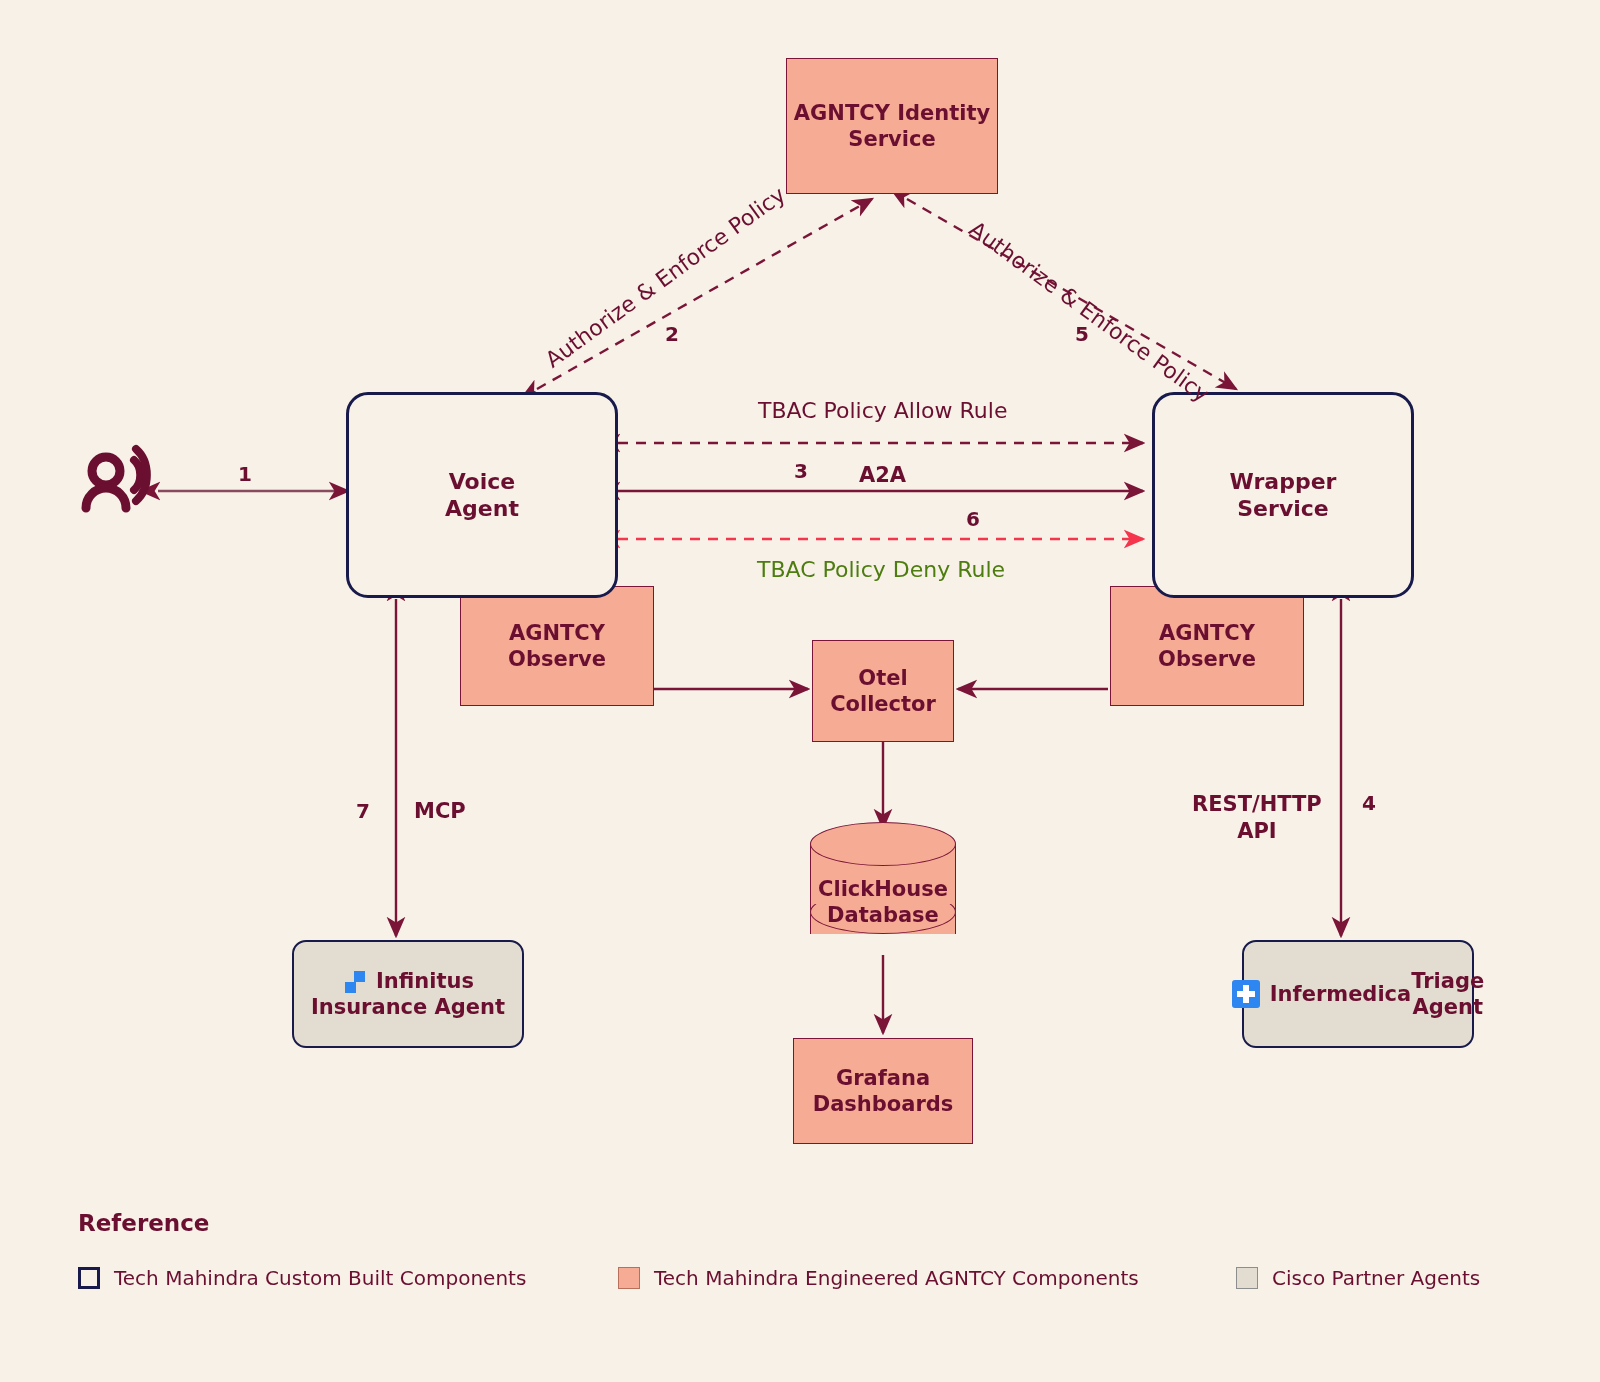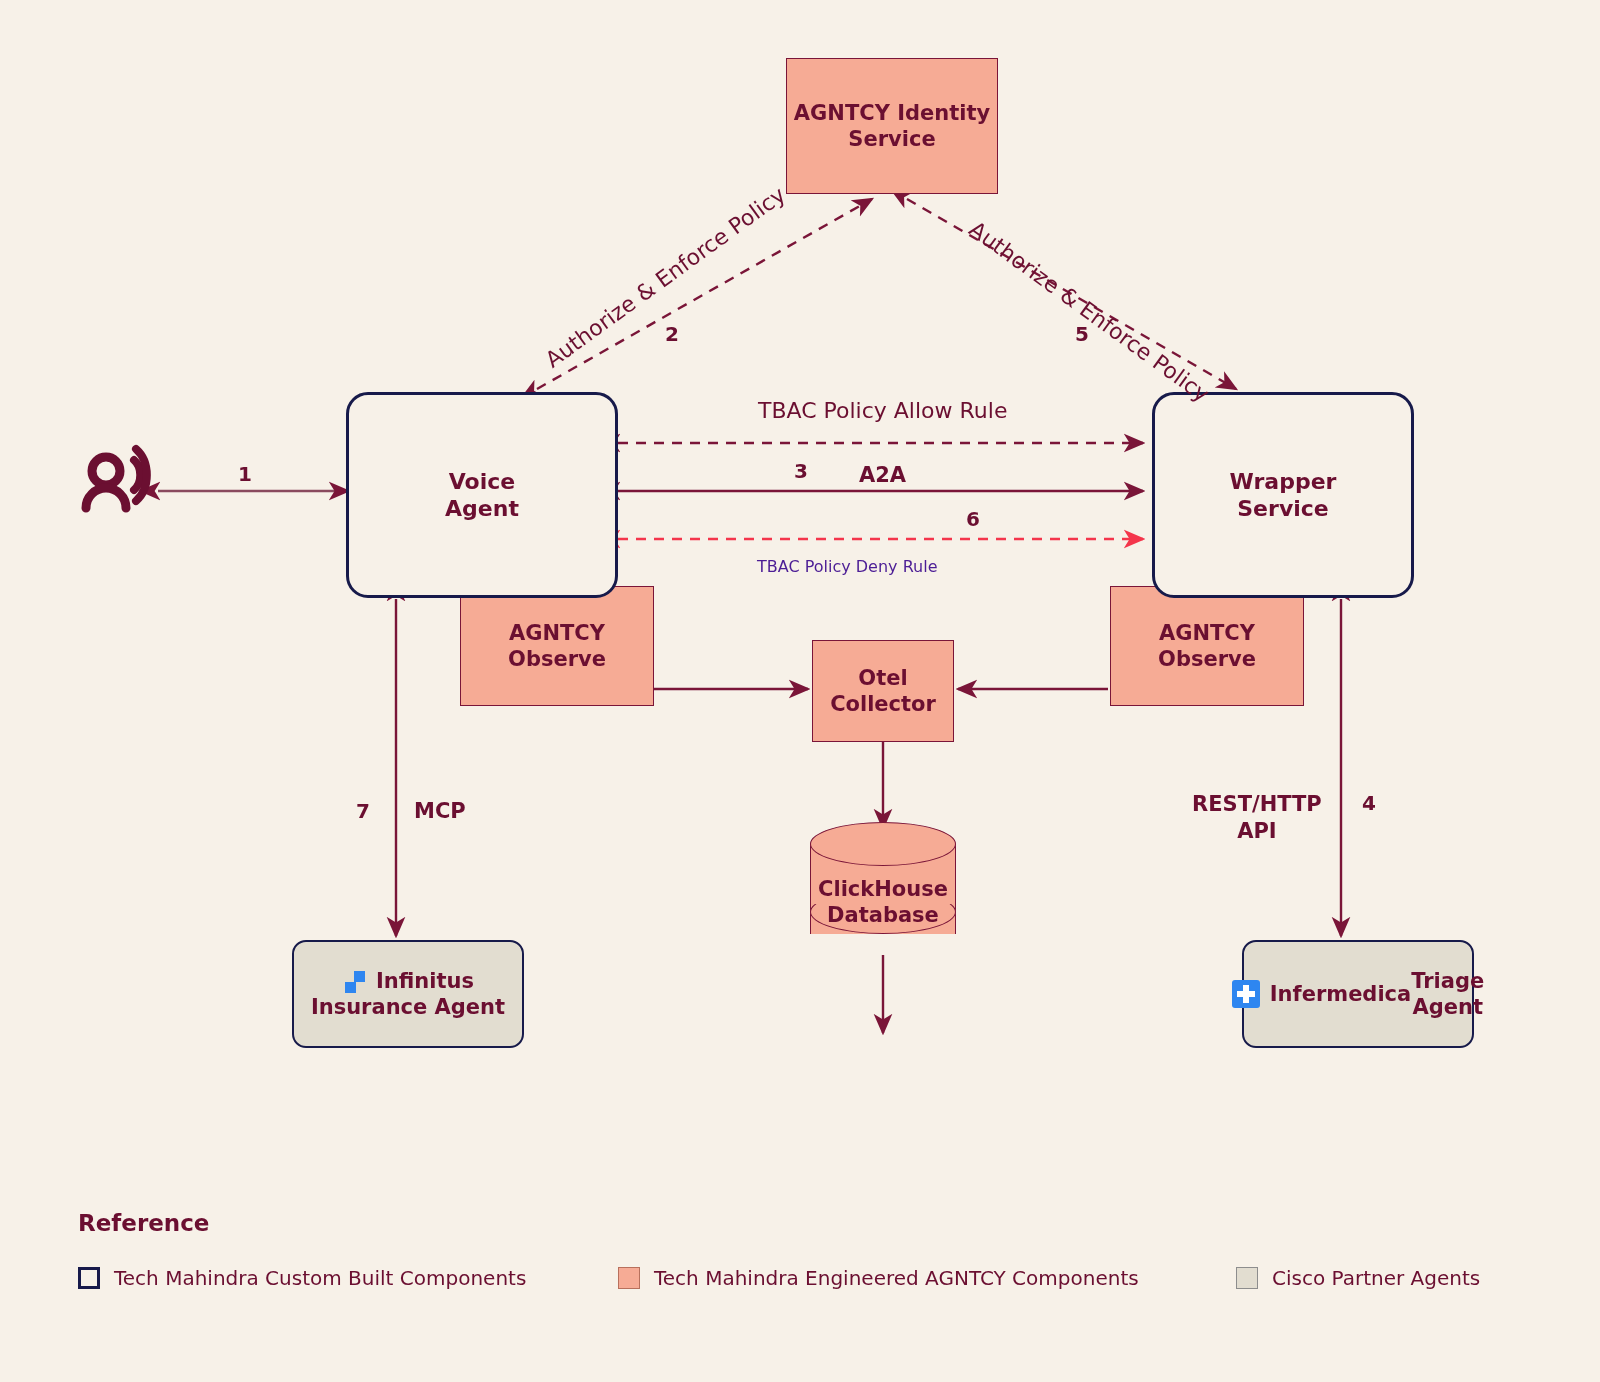--- a/index.html
+++ b/index.html
@@ -90,21 +90,21 @@
   }
 
   
   .elabel {
     position: absolute;
     color: #6b0f31;
     white-space: nowrap;
   }
   .elabel.plain { font-size: 22px; font-weight: normal; }
   .elabel.bold  { font-size: 21px; font-weight: bold; }
-  .elabel.deny  { color: #4c1d95; font-size: 16px; font-weight: normal; }
+  .elabel.deny  { color: #4d7c0f; font-size: 22px; font-weight: normal; }
   .elabel.num   { font-size: 20px; font-weight: bold; }
 
   .rot-left  { transform: rotate(-36deg); transform-origin: left center; }
   .rot-right { transform: rotate(36deg);  transform-origin: left center; }
 
   
   .logo-wrap {
     position: absolute;
     display: block;
   }
@@ -263,20 +263,24 @@
 
   <div class="cylinder" style="left:810px; top:822px; width:146px; height:134px;">
     <div class="cyl-body" style="top:22px; height:90px;"></div>
     <div class="cyl-bottom" style="top:68px;"></div>
     <div class="cyl-body" style="top:22px; height:60px; border-top:none; border-bottom:none;"></div>
     <div class="cyl-top" style="top:0px;"></div>
     <div class="cyl-text" style="top:54px;">ClickHouse
 Database</div>
   </div>
 
+  <div class="node salmon" style="left:793px; top:1038px; width:180px; height:106px;">
+    <span class="label">Grafana
+Dashboards</span>
+  </div>
 
   <div class="node partner" style="left:292px; top:940px; width:232px; height:108px; flex-direction:column; gap:0;">
     <div style="display:flex; align-items:center; justify-content:center; gap:8px;">
       <span class="logo-wrap" style="position:relative; width:26px; height:26px;">
         <svg width="26" height="26" viewBox="0 0 26 26">
           <rect x="12" y="3" width="11" height="11" fill="#2e86f0"></rect>
           <rect x="3" y="14" width="11" height="11" fill="#2e86f0"></rect>
         </svg>
       </span>
       <span id="inf-l1">Infinitus</span>

